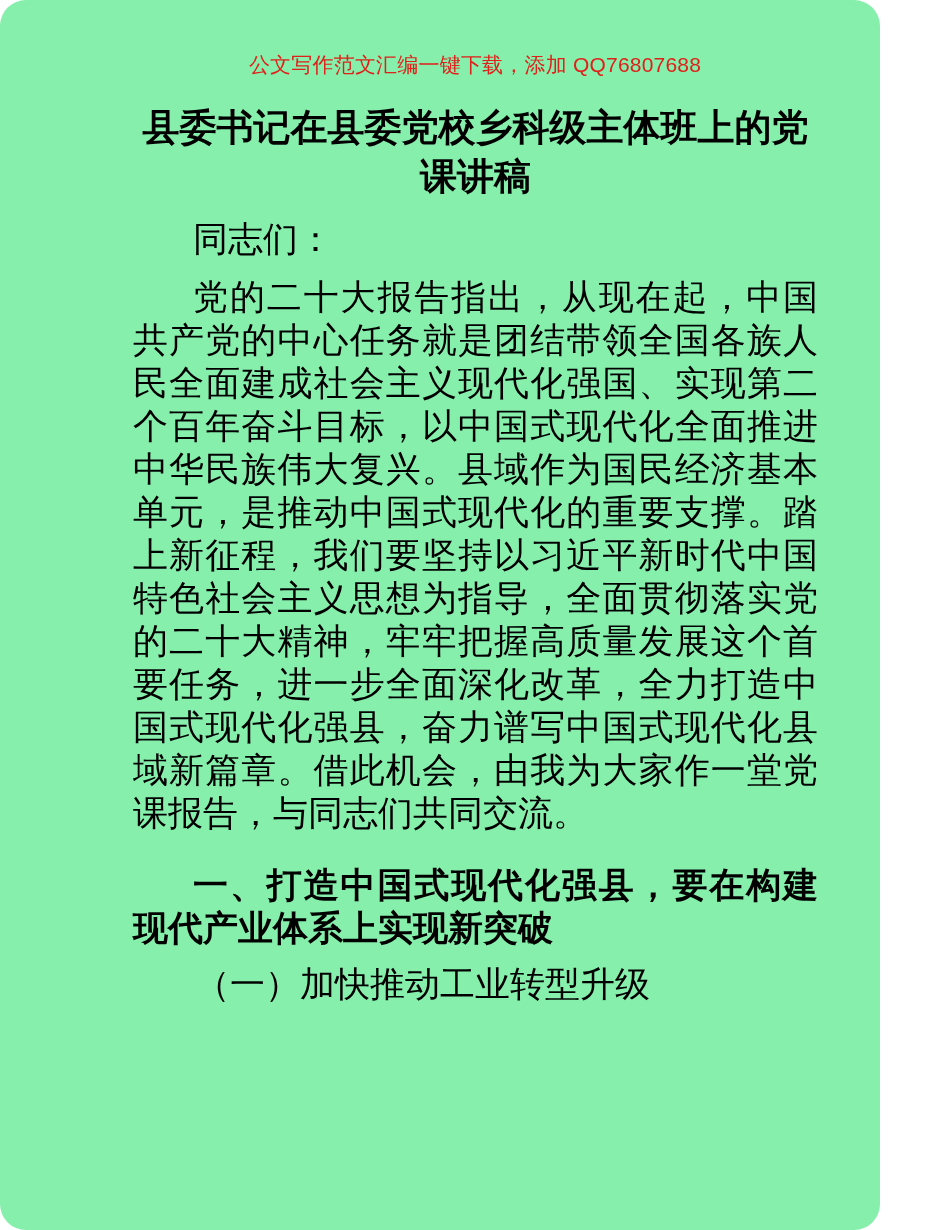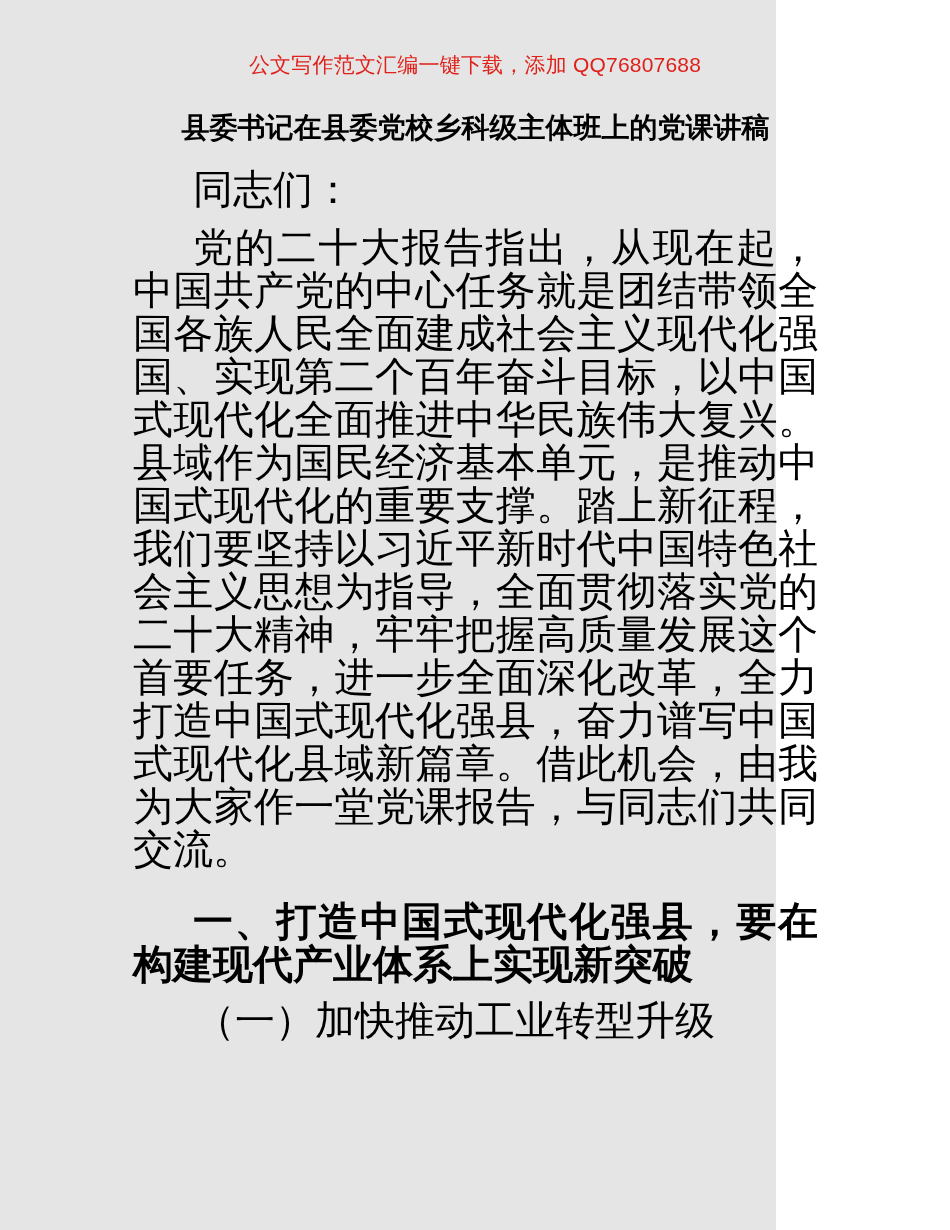--- a/index.html
+++ b/index.html
@@ -12,24 +12,25 @@
     width: 950px;
     height: 1230px;
     overflow: hidden;
     font-family: "Liberation Sans", "DejaVu Sans", sans-serif;
     color: #000000;
     -webkit-font-smoothing: antialiased;
   }
 
   .page {
     position: relative;
-    width: 776px;
+    width: 880px;
     height: 1230px;
-    background: #e5e5e5;
+    background: #86efac;
     box-sizing: border-box;
+    border-radius: 26px;
   }
 
   
   .header-band {
     position: absolute;
     top: 0;
     left: 0;
     width: 950px;
     height: 100px;
     display: flex;
@@ -49,33 +50,33 @@
 
   
   .content {
     position: absolute;
     top: 103px;
     left: 133px;
     width: 685px;
   }
 
   .doc-title {
-    font-size: 28px;
+    font-size: 37px;
     font-weight: bold;
     line-height: 49px;
     text-align: center;
     margin: 0 0 6px 0;
     letter-spacing: 0px;
   }
 
   .salutation,
   .body-para,
   .section-heading,
   .sub-heading {
-    font-size: 40px;
+    font-size: 35px;
     line-height: 43px;
     margin: 0;
     text-align: justify;
     text-justify: inter-ideograph;
     letter-spacing: 0px;
     word-break: break-all;
   }
 
   .salutation {
     text-indent: 60px;

